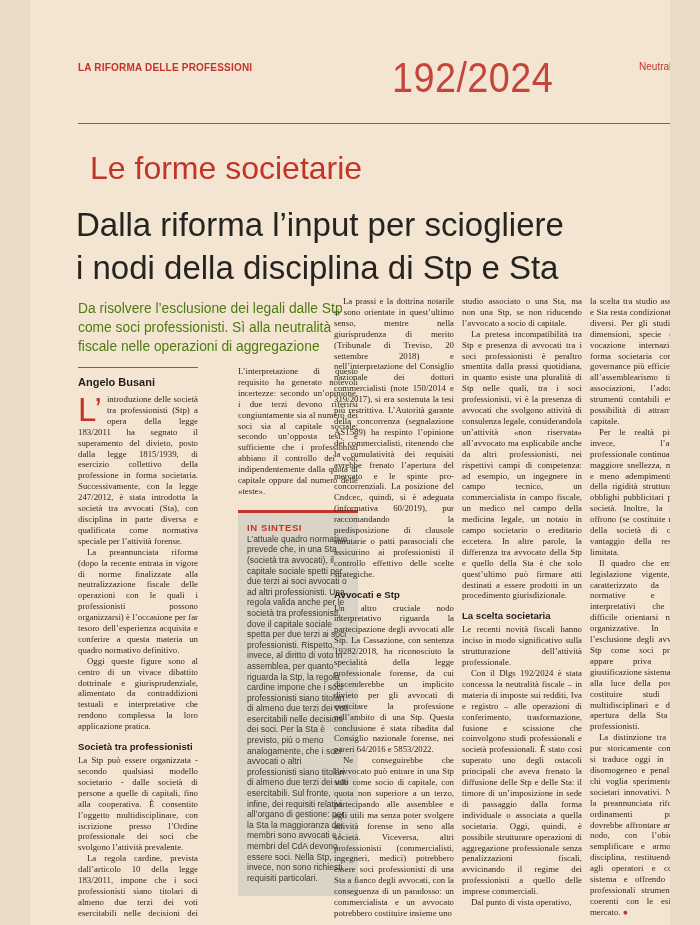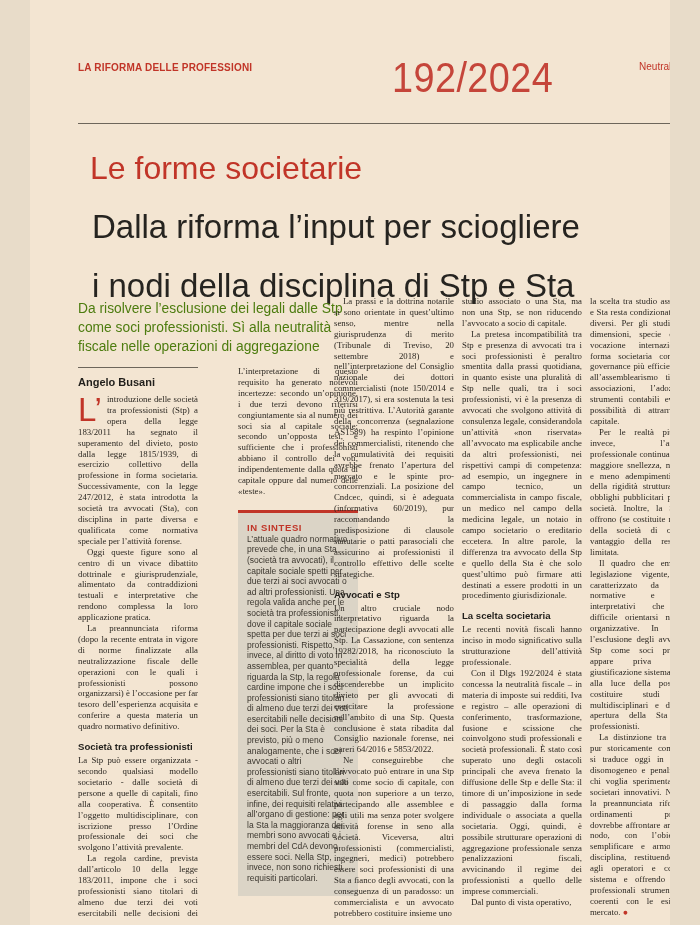--- a/index.html
+++ b/index.html
@@ -32,21 +32,21 @@
   .sidebox{
     position:absolute;left:533px;top:61px;width:150px;
     font-family:"Liberation Sans",sans-serif;
   }
   .sidebox-title{color:var(--accent-red);font-weight:normal;font-size:10px;margin:0 0 4px;text-align:right;}
   .sidebox-body{font-size:9px;line-height:11.5px;color:#3a362f;margin:0;}
   .header-rule{position:absolute;left:48px;top:123px;width:633px;border-top:1px solid var(--rule);}
   
   .headline{position:absolute;left:46px;top:133px;font-family:"Liberation Sans",sans-serif;}
   .headline-eyebrow{margin:14px;font-weight:normal;font-size:32px;line-height:42px;color:var(--accent-red);}
-  .headline-main{margin:16px;font-weight:normal;font-size:33px;line-height:43px;color:#262420;}
+  .headline-main{margin:0;font-weight:normal;font-size:33px;line-height:43px;color:#262420;}
   
   .standfirst{
     position:absolute;left:48px;top:299px;width:292px;
     font-family:"Liberation Sans",sans-serif;font-size:13.8px;line-height:19px;color:#4d7c0f;
   }
   .byline-rule{position:absolute;left:48px;top:367px;width:120px;border-top:1px solid var(--rule);}
   .byline{
     position:absolute;left:48px;top:376px;
     font-family:"Liberation Sans",sans-serif;font-weight:bold;font-size:11px;color:#211f1b;text-align:center;
   }
@@ -104,22 +104,22 @@
     <h1 class="headline-main">Dalla riforma l’input per sciogliere</h1>
     <h1 class="headline-main">i nodi della disciplina di Stp e Sta</h1>
   </div>
 
   <div class="standfirst">Da risolvere l’esclusione dei legali dalle Stp come soci professionisti. Sì alla neutralità fiscale nelle operazioni di aggregazione</div>
   <div class="byline-rule"></div>
   <div class="byline">Angelo Busani</div>
 
   <div class="col col1">
     <p><span class="dropcap">L’</span><span>introduzione delle società tra professionisti (Stp) a opera della legge 183/2011 ha segnato il superamento del divieto, posto dalla legge 1815/1939, di esercizio collettivo della professione in forma societaria. Successivamente, con la legge 247/2012, è stata introdotta la società tra avvocati (Sta), con disciplina in parte diversa e qualificata come normativa speciale per l’attività forense.</span></p>
+    <p class="p-indent">La preannunciata riforma (dopo la recente entrata in vigore di norme finalizzate alla neutralizzazione fiscale delle operazioni con le quali i professionisti possono organizzarsi) è l’occasione per far tesoro dell’esperienza acquisita e conferire a questa materia un quadro normativo definitivo.</p>
     <p class="p-indent">Oggi queste figure sono al centro di un vivace dibattito dottrinale e giurisprudenziale, alimentato da contraddizioni testuali e interpretative che rendono complessa la loro applicazione pratica.</p>
-    <p class="p-indent">La preannunciata riforma (dopo la recente entrata in vigore di norme finalizzate alla neutralizzazione fiscale delle operazioni con le quali i professionisti possono organizzarsi) è l’occasione per far tesoro dell’esperienza acquisita e conferire a questa materia un quadro normativo definitivo.</p>
     <h3 class="subhead">Società tra professionisti</h3>
     <p>La Stp può essere organizzata - secondo qualsiasi modello societario - dalle società di persone a quelle di capitali, fino alla cooperativa. È consentito l’oggetto multidisciplinare, con iscrizione presso l’Ordine professionale dei soci che svolgono l’attività prevalente.</p>
     <p class="p-indent">La regola cardine, prevista dall’articolo 10 della legge 183/2011, impone che i soci professionisti siano titolari di almeno due terzi dei voti esercitabili nelle decisioni dei soci.</p>
   </div>
 
   <div class="col col2">
     <p>L’interpretazione di questo requisito ha generato notevoli incertezze: secondo un’opinione, i due terzi devono riferirsi congiuntamente sia al numero dei soci sia al capitale sociale; secondo un’opposta tesi, è sufficiente che i professionisti abbiano il controllo dei voti, indipendentemente dalla quota di capitale oppure dal numero delle «teste».</p>
     <div class="sintesi">
       <p class="sintesi-label">IN SINTESI</p>
       <p class="sintesi-body">L’attuale quadro normativo prevede che, in una Sta (società tra avvocati), il capitale sociale spetti per due terzi ai soci avvocati o ad altri professionisti. Una regola valida anche per le società tra professionisti, dove il capitale sociale spetta per due terzi ai soci professionisti. Rispetto, invece, al diritto di voto in assemblea, per quanto riguarda la Stp, la regola cardine impone che i soci professionisti siano titolari di almeno due terzi dei voti esercitabili nelle decisioni dei soci. Per la Sta è previsto, più o meno analogamente, che i soci avvocati o altri professionisti siano titolari di almeno due terzi dei voti esercitabili. Sul fronte, infine, dei requisiti relativi all’organo di gestione: per la Sta la maggioranza dei membri sono avvocati e i membri del CdA devono essere soci. Nella Stp, invece, non sono richiesti requisiti particolari.</p>

